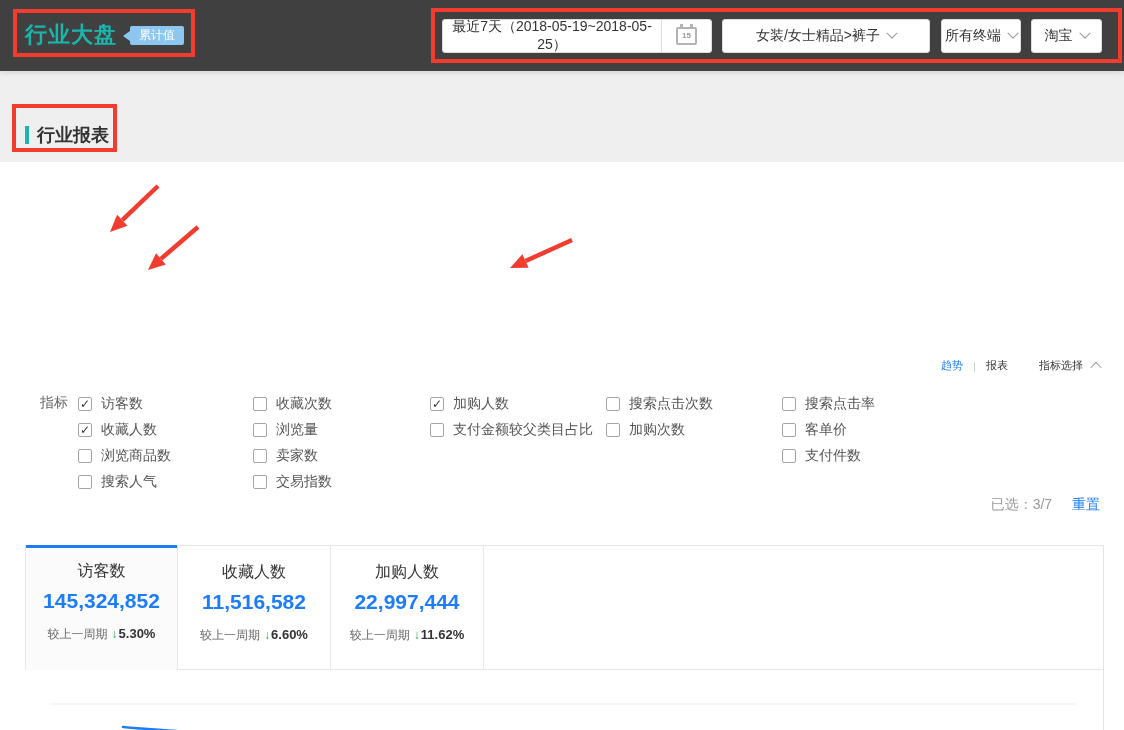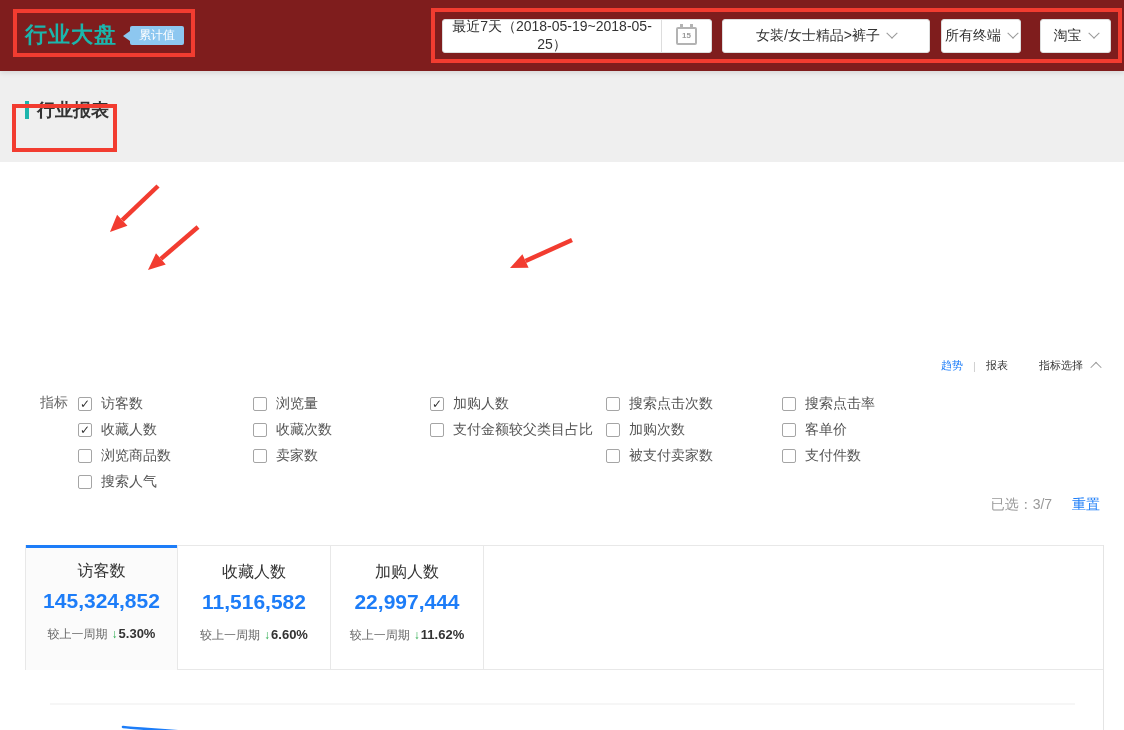--- a/index.html
+++ b/index.html
@@ -1,20 +1,20 @@
 <!DOCTYPE html>
 <html><head>
 <meta charset="utf-8">
 <style>
   html,body{margin:0;padding:0;width:1124px;height:730px;overflow:hidden;
     font-family:"Liberation Sans","DejaVu Sans",sans-serif;background:#ffffff;}
   #stage{position:absolute;top:0;left:0;width:1124px;height:730px;overflow:hidden;}
 
   
-  .header{position:absolute;left:0;top:0;width:1124px;height:71px;background:#7f1d1d;
+  .header{position:absolute;left:0;top:0;width:1124px;height:71px;background:#404040;
     box-shadow:0 2px 5px rgba(0,0,0,.10);z-index:10;}
   .page-title{position:absolute;left:25px;top:20px;font-size:22px;font-weight:bold;color:#1cb5ac;letter-spacing:1px;}
   .badge{position:absolute;left:130px;top:26px;height:19px;line-height:19px;padding:0 9px;
     background:#8dc7f0;color:#fff;font-size:12px;border-radius:2px;}
   .badge:before{content:"";position:absolute;left:-7px;top:5px;border:5px solid transparent;
     border-right:7px solid #8dc7f0;border-left:0;}
   .filter-box{position:absolute;top:19px;height:34px;box-sizing:border-box;border:1px solid #ddd;
     border-radius:3px;background:#fff;display:flex;align-items:center;justify-content:center;
     font-size:14px;color:#333;cursor:pointer;}
   .chev{display:inline-block;width:7px;height:7px;border-right:1px solid #999;border-bottom:1px solid #999;
@@ -23,21 +23,21 @@
   .date-box{left:442px;width:270px;padding:0;justify-content:flex-start;}
   .date-text{flex:1;text-align:center;padding:0 6px;}
   .cal-wrap{width:49px;height:100%;border-left:1px solid #ddd;display:flex;align-items:center;justify-content:center;}
   .cal{width:17px;height:14px;border:2px solid #b3b3b3;border-radius:2px;position:relative;
     font-size:8px;color:#9a9a9a;text-align:center;line-height:14px;font-weight:bold;}
   .cal:before{content:"";position:absolute;top:-5px;left:2px;width:3px;height:3px;background:#b3b3b3;}
   .cal:after{content:"";position:absolute;top:-5px;right:2px;width:3px;height:3px;background:#b3b3b3;}
 
   
   .gray-band{position:absolute;left:0;top:71px;width:1124px;height:91px;background:#efefef;}
-  .section-title{position:absolute;left:25px;top:98px;display:flex;align-items:center;}
+  .section-title{position:absolute;left:25px;top:123px;display:flex;align-items:center;}
   .section-bar{width:4px;height:18px;background:#1cb5ac;margin-right:8px;}
   .section-text{font-size:18px;font-weight:bold;color:#333;}
 
   
   .card{position:absolute;left:0;top:162px;width:1124px;height:568px;background:#fff;}
 
   .view-row{position:absolute;left:0;top:196px;width:1100px;text-align:right;font-size:11px;}
   .view-row span{vertical-align:middle;}
   .trend-link{color:#1d7df8;cursor:pointer;}
   .view-sep{color:#ccc;margin:0 7px;}
@@ -116,53 +116,53 @@
             <span class="lbl">浏览商品数</span>
           </div>
           <div class="metric-item">
             <span class="cbx"></span>
             <span class="lbl">搜索人气</span>
           </div>
         </div>
         <div class="metric-col" style="width: 177px;">
           <div class="metric-item">
             <span class="cbx"></span>
+            <span class="lbl">收藏次数</span>
+          </div>
+          <div class="metric-item">
+            <span class="cbx"></span>
             <span class="lbl">浏览量</span>
           </div>
           <div class="metric-item">
             <span class="cbx"></span>
-            <span class="lbl">收藏次数</span>
-          </div>
-          <div class="metric-item">
-            <span class="cbx"></span>
             <span class="lbl">卖家数</span>
+          </div>
+          <div class="metric-item">
+            <span class="cbx"></span>
+            <span class="lbl">交易指数</span>
           </div>
         </div>
         <div class="metric-col" style="width: 176px;">
           <div class="metric-item">
             <span class="cbx">✓</span>
             <span class="lbl">加购人数</span>
           </div>
           <div class="metric-item">
             <span class="cbx"></span>
             <span class="lbl">支付金额较父类目占比</span>
           </div>
         </div>
         <div class="metric-col" style="width: 176px;">
           <div class="metric-item">
             <span class="cbx"></span>
             <span class="lbl">搜索点击次数</span>
           </div>
           <div class="metric-item">
             <span class="cbx"></span>
             <span class="lbl">加购次数</span>
-          </div>
-          <div class="metric-item">
-            <span class="cbx"></span>
-            <span class="lbl">被支付卖家数</span>
           </div>
         </div>
         <div class="metric-col" style="width: 190px;">
           <div class="metric-item">
             <span class="cbx"></span>
             <span class="lbl">搜索点击率</span>
           </div>
           <div class="metric-item">
             <span class="cbx"></span>
             <span class="lbl">客单价</span>
@@ -234,21 +234,21 @@
       </span>
     </div>
     <div class="filter-box" style="left:722px;width:208px;">
       <span>女装/女士精品&gt;裤子</span>
       <span class="chev"></span>
     </div>
     <div class="filter-box" style="left:941px;width:80px;">
       <span>所有终端</span>
       <span class="chev"></span>
     </div>
-    <div class="filter-box" style="left:1031px;width:71px;margin-left:9px;">
+    <div class="filter-box" style="left:1031px;width:71px;">
       <span>淘宝</span>
       <span class="chev"></span>
     </div>
   </div>
 
   <div id="anno-boxes">
       <div class="anno-box" style="left: 13px; top: 9px; width: 182px; height: 48px; border-color: rgb(242, 60, 48);"></div>
       <div class="anno-box" style="left: 431px; top: 8px; width: 691px; height: 55px; border-color: rgb(242, 60, 48);"></div>
       <div class="anno-box" style="left: 12px; top: 104px; width: 105px; height: 48px; border-color: rgb(242, 60, 48);"></div>
     </div>

